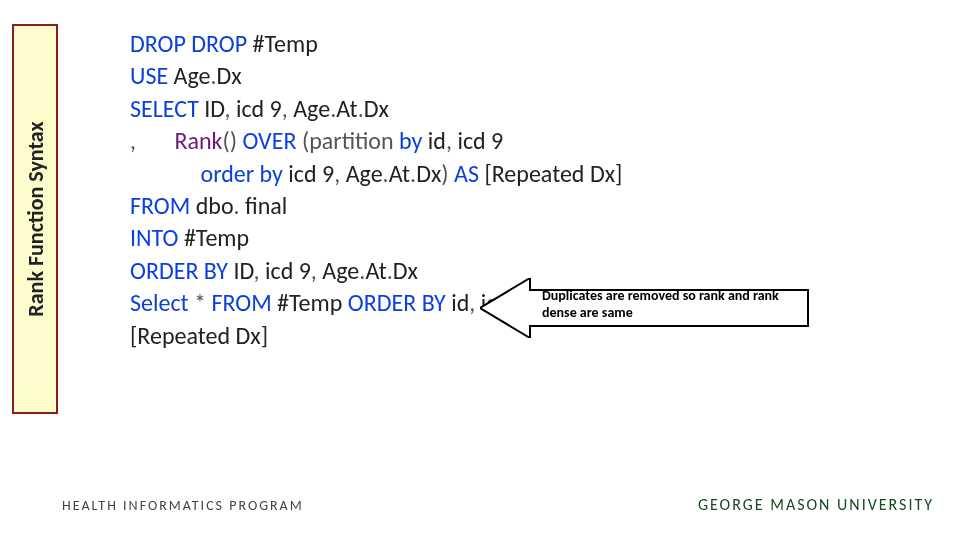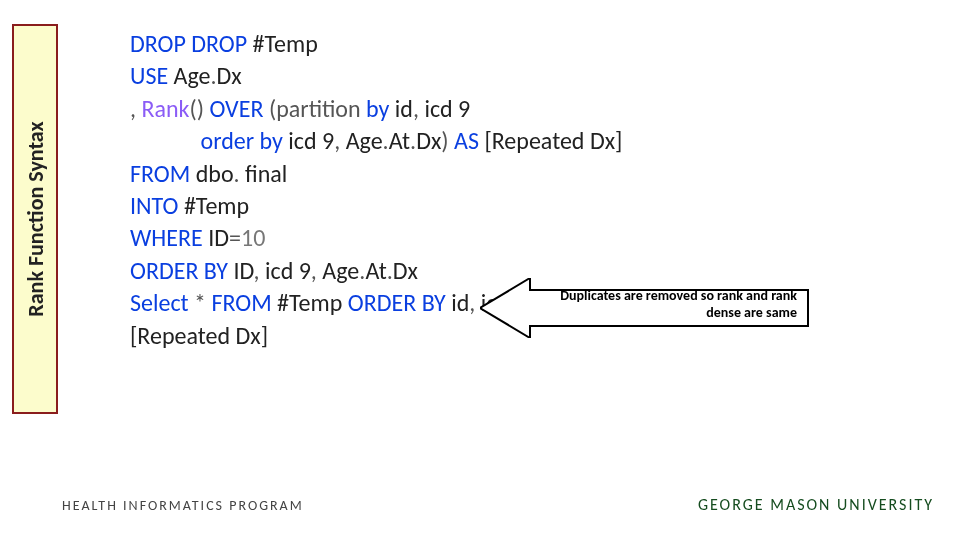--- a/index.html
+++ b/index.html
@@ -30,38 +30,38 @@
     position: absolute;
     left: 130px;
     top: 28px;
     width: 800px;
     font-size: 24px;
     line-height: 1.35;
     color: #222;
   }
   .code-line { white-space: pre; }
   .kw-blue { color: #0a3fe0; }
-  .kw-purple { color: #8b5cf6; }
+  .kw-purple { color: #701a75; margin-left: 33px; }
   .num-gray { color: #777; }
   .rest-gray { color: #555; }
 
   .callout-arrow {
     position: absolute;
     left: 480px;
     top: 278px;
     width: 330px;
     height: 60px;
   }
   .callout-arrow svg { width: 100%; height: 100%; display: block; }
   .callout-text {
     position: absolute;
     left: 62px;
     top: 10px;
     width: 255px;
-    text-align: right;
+    text-align: left;
     font-size: 14px;
     font-weight: 700;
     line-height: 1.2;
     color: #000;
   }
 
   .footer-left {
     position: absolute;
     left: 62px;
     bottom: 26px;
@@ -83,25 +83,25 @@
 
 <div class="slide">
 
   <div class="sidebar-tab">
     <div class="sidebar-label">Rank Function Syntax</div>
   </div>
 
   <div class="code-block">
     <div class="code-line"><span class="kw-blue">DROP</span><span class="kw-blue"> DROP</span><span> #Temp</span></div>
     <div class="code-line"><span class="kw-blue">USE</span><span> Age</span><span class="rest-gray">.</span><span>Dx</span></div>
+    <div class="code-line"><span class="kw-blue">SELECT</span><span> ID</span><span class="rest-gray">,</span><span> icd 9</span><span class="rest-gray">,</span><span> Age</span><span class="rest-gray">.</span><span>At</span><span class="rest-gray">.</span><span>Dx</span></div>
     <div class="code-line"><span class="rest-gray">,</span><span class="kw-purple"> Rank</span><span class="rest-gray">()</span><span class="kw-blue"> OVER </span><span class="rest-gray">(partition</span><span class="kw-blue"> by</span><span> id</span><span class="rest-gray">,</span><span> icd 9</span></div>
     <div class="code-line"><span class="kw-blue">             order</span><span class="kw-blue"> by</span><span> icd 9</span><span class="rest-gray">,</span><span> Age</span><span class="rest-gray">.</span><span>At</span><span class="rest-gray">.</span><span>Dx</span><span class="rest-gray">)</span><span class="kw-blue"> AS</span><span> [Repeated Dx]</span></div>
     <div class="code-line"><span class="kw-blue">FROM</span><span> dbo</span><span class="rest-gray">.</span><span> final</span></div>
     <div class="code-line"><span class="kw-blue">INTO</span><span> #Temp</span></div>
-    <div class="code-line"><span class="kw-blue">WHERE</span><span> ID</span><span class="rest-gray">=</span><span class="num-gray">10</span></div>
     <div class="code-line"><span class="kw-blue">ORDER</span><span class="kw-blue"> BY</span><span> ID</span><span class="rest-gray">,</span><span> icd 9</span><span class="rest-gray">,</span><span> Age</span><span class="rest-gray">.</span><span>At</span><span class="rest-gray">.</span><span>Dx</span></div>
     <div class="code-line"><span class="kw-blue">Select</span><span class="rest-gray"> *</span><span class="kw-blue"> FROM</span><span> #Temp</span><span class="kw-blue"> ORDER</span><span class="kw-blue"> BY</span><span> id</span><span class="rest-gray">,</span><span> icd 9</span><span class="rest-gray">,</span></div>
     <div class="code-line"><span>[Repeated Dx]</span></div>
   </div>
 
   <div class="callout-arrow">
     <svg viewBox="0 0 330 60">
       <polygon points="0,30 50,0 50,12 328,12 328,48 50,48 50,60" fill="#ffffff" stroke="#000000" stroke-width="2" stroke-linejoin="miter"></polygon>
     </svg>
     <div class="callout-text">Duplicates are removed so rank and rank dense are same</div>

